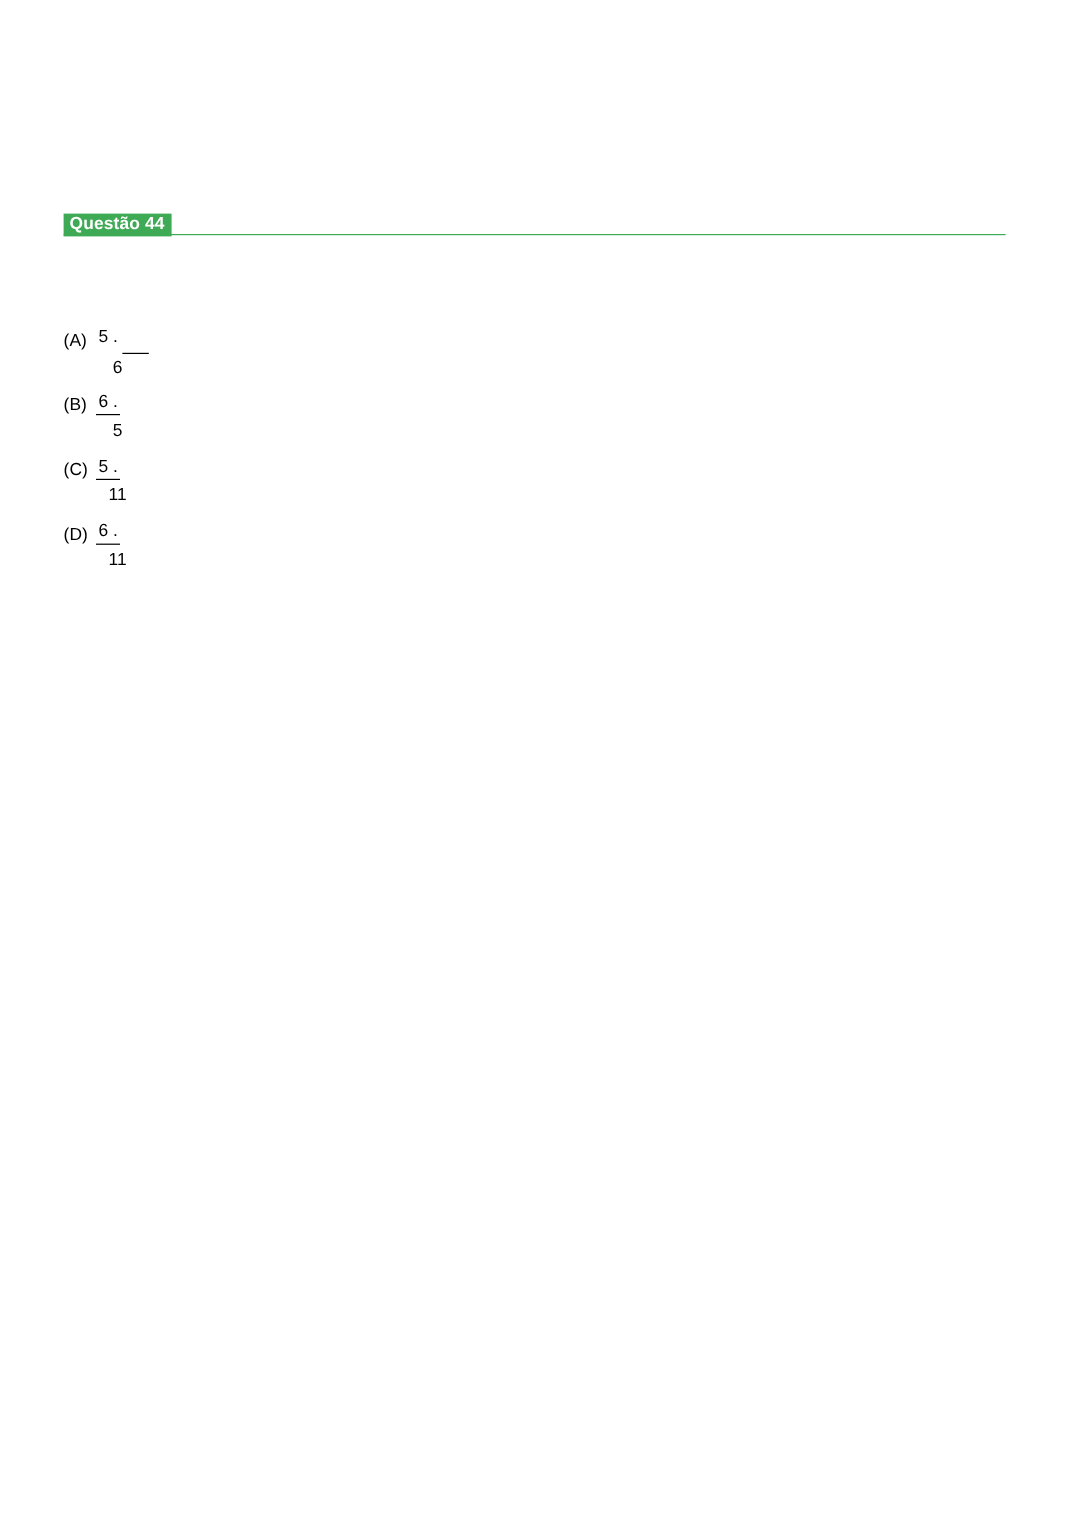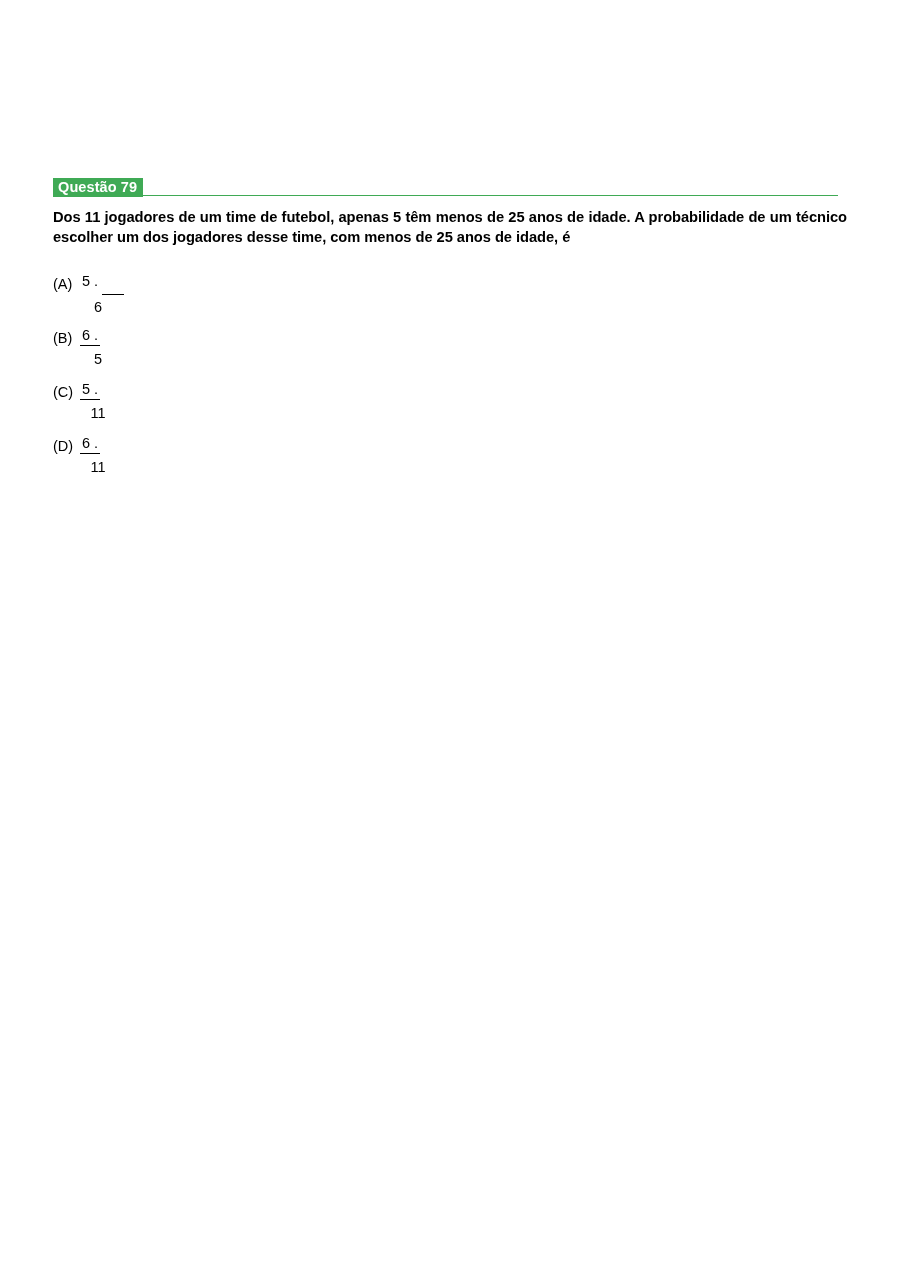--- a/index.html
+++ b/index.html
@@ -125,25 +125,24 @@
   .alt-a .den {
     padding-top: 7px;
   }
 </style>
 </head>
 <body>
 
 <div class="page">
 
   <div class="question-header">
-    <div class="question-badge">Questão 79</div>
+    <div class="question-badge">Questão 44</div>
     <div class="header-rule"></div>
   </div>
 
-  <div class="statement">Dos 11 jogadores de um time de futebol, apenas 5 têm menos de 25 anos de idade. A probabilidade de um técnico escolher um dos jogadores desse time, com menos de 25 anos de idade, é</div>
 
   <div class="alternatives">
 
     <div class="alt alt-a">
       <span class="alt-label">(A)</span>
       <span class="frac">
         <span class="num">5 .</span>
         <span class="bar"></span>
         <span class="den">6</span>
       </span>

